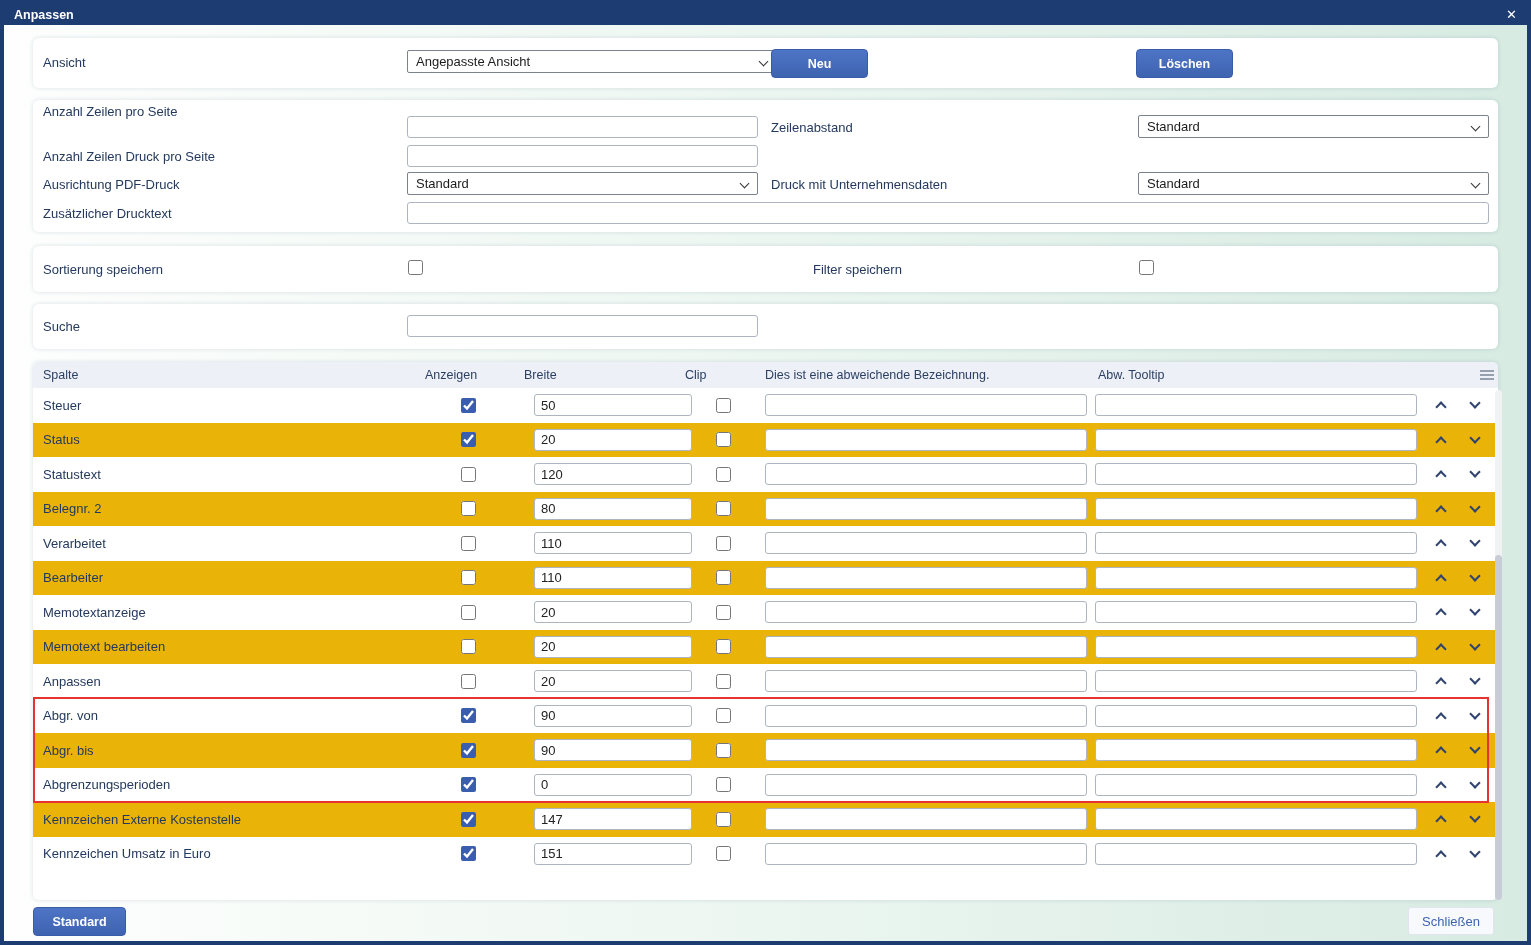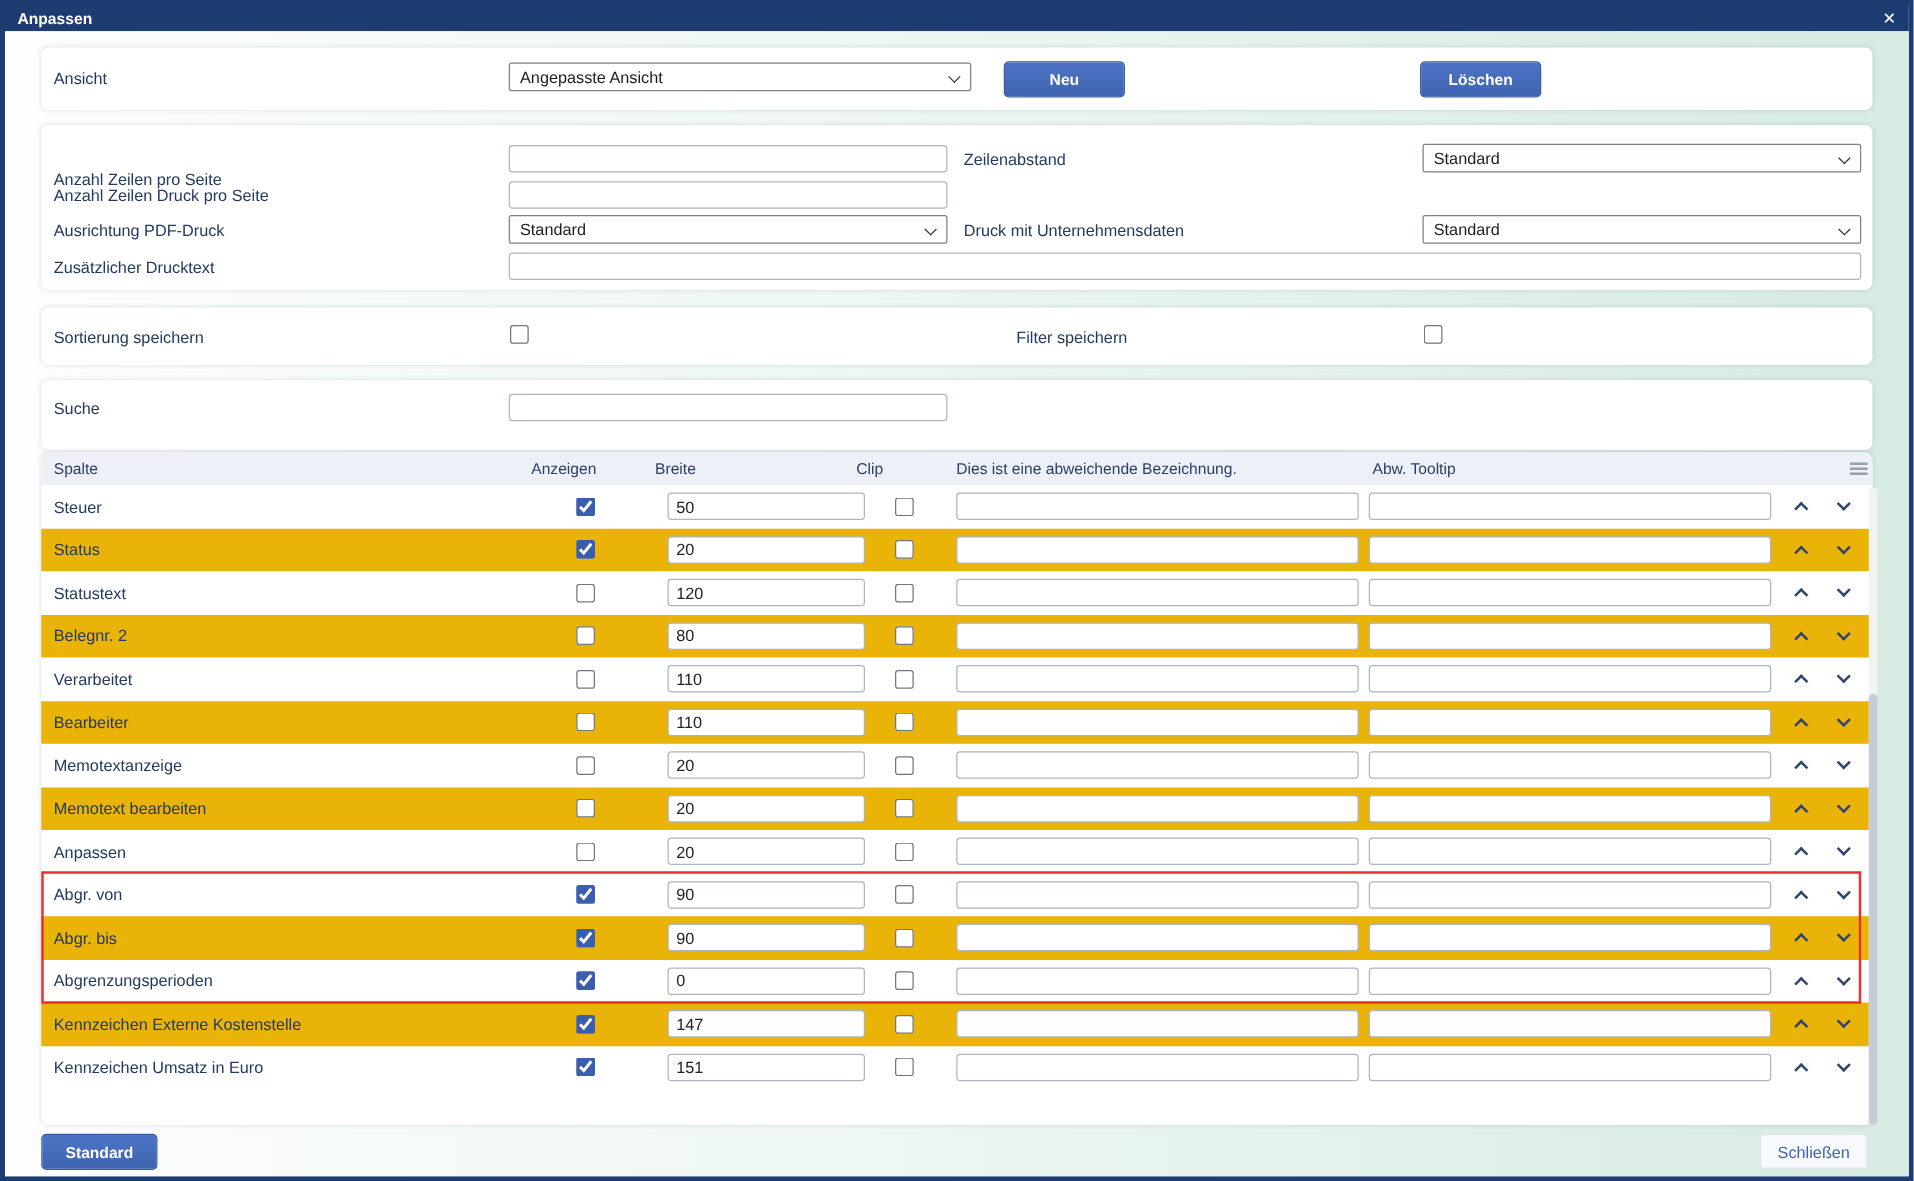--- a/index.html
+++ b/index.html
@@ -26,21 +26,21 @@
     background:linear-gradient(90deg,#fdfefd 0%, #eef7f2 45%, #d7ebe2 100%);
   }
   .panel {
     position:absolute; left:29px; width:1465px;
     background:#ffffff; border-radius:6px;
     box-shadow:0 0 4px rgba(40,70,120,.16);
   }
   #panel-view   { top:13px;  height:50px; }
   #panel-print  { top:75px;  height:132px; }
   #panel-save   { top:221px; height:46px; }
-  #panel-search { top:279px; height:56px; }
+  #panel-search { top:279px; height:45px; }
   #panel-table  { top:337px; height:538px; }
 
   .lbl { position:absolute; color:#24395e; font-size:13px; white-space:nowrap; }
 
   .txt {
     position:absolute; height:22px; border:1px solid #aeb5c0; border-radius:3px;
     padding:0 6px; font-size:13px; color:#222; font-family:inherit; background:#fff;
   }
   .sel {
     position:absolute; height:23px; background:#fff;
@@ -127,26 +127,26 @@
   </div>
 
   <div class="content">
 
     <div class="panel" id="panel-view">
       <span class="lbl" style="left:10px; top:17px;">Ansicht</span>
       <div class="sel" style="left:374px; top:12px; width:370px;">
         <span>Angepasste Ansicht</span>
         <span class="sel-chev"></span>
       </div>
-      <button class="btn-primary" style="left:770px; top:11px;text-align:center;">Neu</button>
+      <button class="btn-primary" style="left:738px; top:11px;text-align:center;">Neu</button>
       <button class="btn-primary" style="left:1103px; top:11px;">Löschen</button>
     </div>
 
     <div class="panel" id="panel-print">
-      <span class="lbl" style="left:10px; top:36px;">Anzahl Zeilen pro Seite</span>
+      <span class="lbl" style="left:10px; top:4px;">Anzahl Zeilen pro Seite</span>
       <input class="txt" style="left: 374px; top: 16px; width: 351px;" value="">
       <span class="lbl" style="left:738px; top:20px;">Zeilenabstand</span>
       <div class="sel" style="left:1105px; top:15px; width:351px;">
         <span>Standard</span>
         <span class="sel-chev"></span>
       </div>
 
       <span class="lbl" style="left:10px; top:49px;">Anzahl Zeilen Druck pro Seite</span>
       <input class="txt" style="left: 374px; top: 45px; width: 351px;" value="">
 

